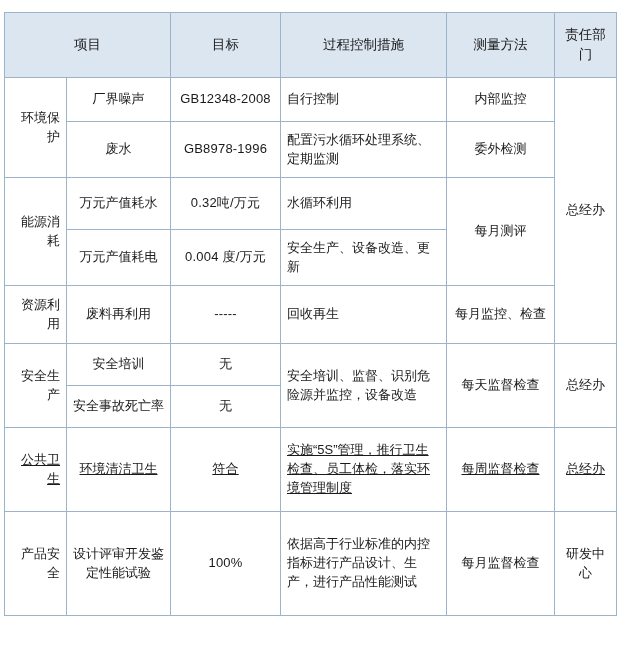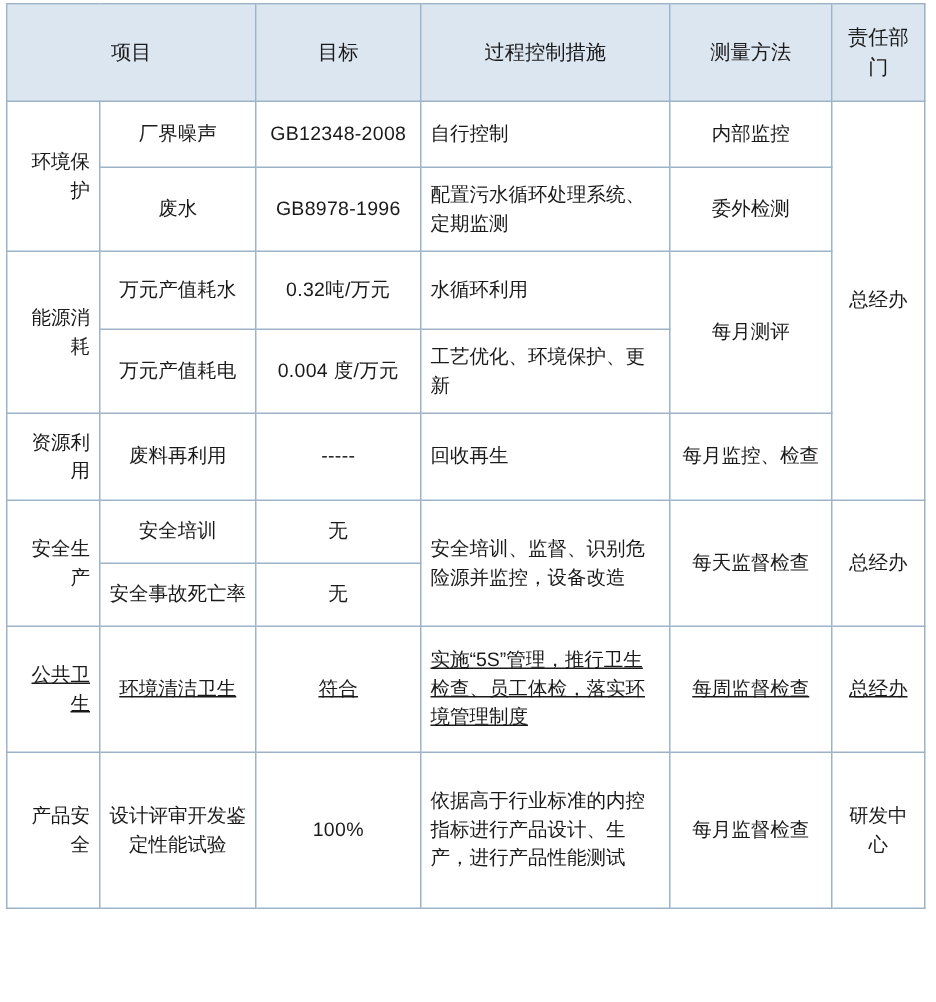--- a/index.html
+++ b/index.html
@@ -10,21 +10,21 @@
   body {
     width: 624px;
     height: 668px;
     font-family: "Liberation Sans", sans-serif;
     color: #1a1a1a;
   }
   #sheet {
     width: 624px;
     height: 668px;
     box-sizing: border-box;
-    padding: 2px 4px 4px 4px;
+    padding: 12px 4px 4px 4px;
   }
   table.matrix {
     border-collapse: collapse;
     width: 612px;
     table-layout: fixed;
     font-size: 13px;
   }
   table.matrix td, table.matrix th {
     border: 1px solid #9db3c9;
     padding: 4px 6px;
@@ -97,21 +97,21 @@
       <tr style="height:52px;">
         <td class="cat" rowspan="2">能源消耗</td>
         <td class="item">万元产值耗水</td>
         <td class="goal num">0.32吨/万元</td>
         <td class="ctrl">水循环利用</td>
         <td class="method" rowspan="2">每月测评</td>
       </tr>
       <tr style="height:56px;">
         <td class="item">万元产值耗电</td>
         <td class="goal num">0.004 度/万元</td>
-        <td class="ctrl">工艺优化、环境保护、更新</td>
+        <td class="ctrl">安全生产、设备改造、更新</td>
       </tr>
 
       <tr style="height:58px;">
         <td class="cat">资源利用</td>
         <td class="item">废料再利用</td>
         <td class="goal num">-----</td>
         <td class="ctrl">回收再生</td>
         <td class="method">每月监控、检查</td>
       </tr>
 

